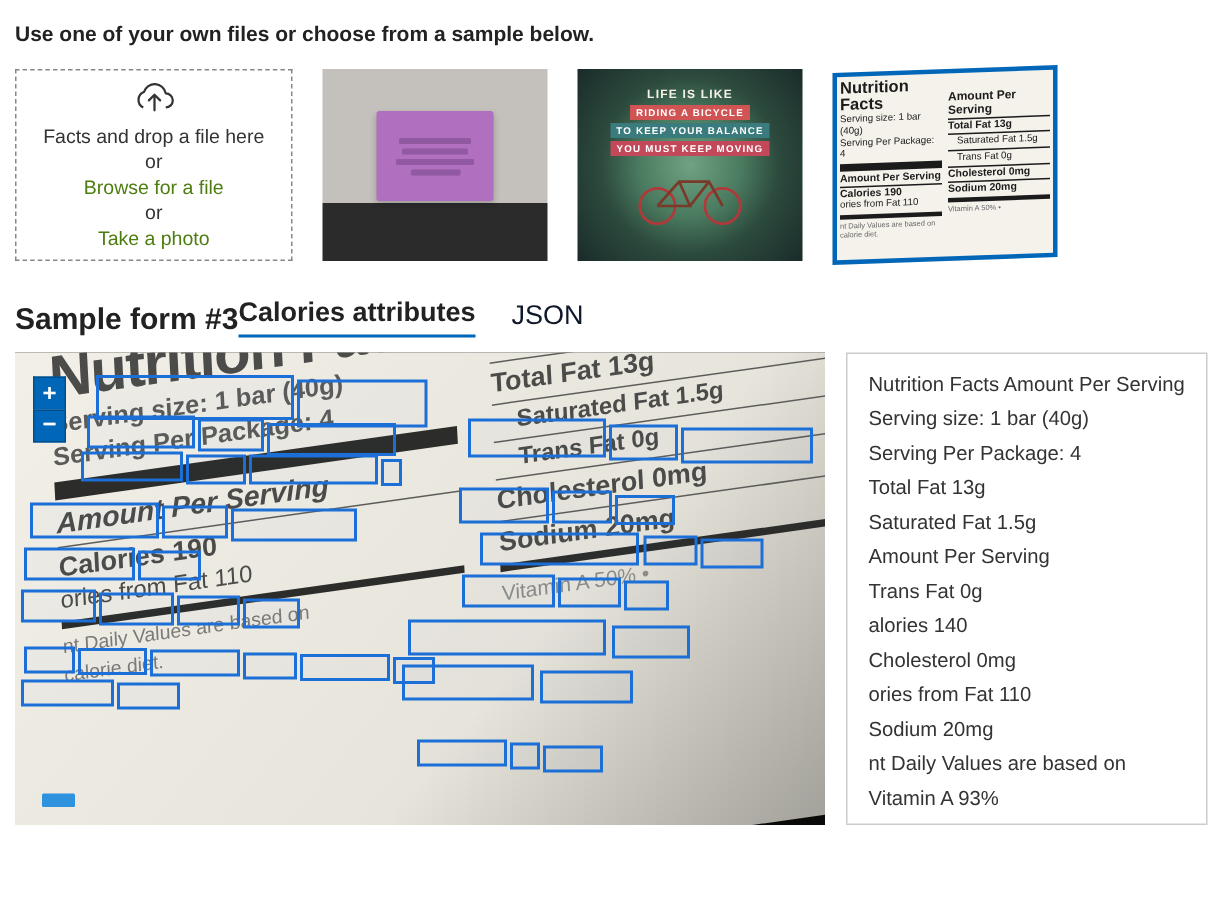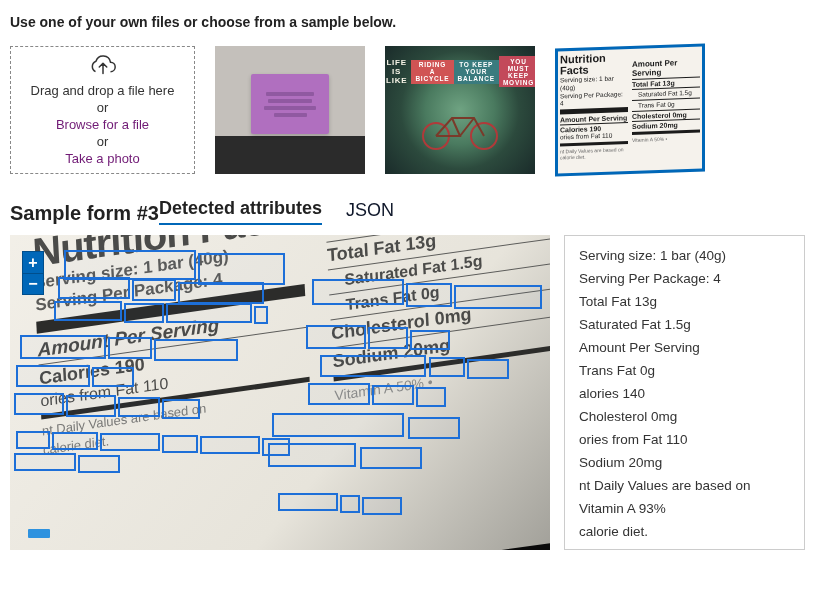--- a/index.html
+++ b/index.html
@@ -29,21 +29,21 @@
     flex-direction: column;
     align-items: center;
     justify-content: center;
     text-align: center;
     font-size: 13px;
     color: #333;
     gap: 2px;
     padding: 6px;
   }
   .dropzone .cloud-icon svg { width: 30px; height: 24px; }
-  .dropzone a { color: #701a75; text-decoration: none; font-size: 13px; cursor: pointer; }
+  .dropzone a { color: #4d7c0f; text-decoration: none; font-size: 13px; cursor: pointer; }
   .thumb {
     width: 150px;
     height: 128px;
     background: #ddd;
     position: relative;
     overflow: hidden;
     cursor: pointer;
   }
   .thumb.selected { outline: 3px solid #0067b8; outline-offset: -3px; }
   
@@ -214,38 +214,38 @@
 
 <div class="gallery">
 
   <div class="dropzone">
     <span class="cloud-icon">
       <svg viewBox="0 0 32 24" fill="none" stroke="#333" stroke-width="1.6">
         <path d="M24 18a5 5 0 0 0 0-10 8 8 0 0 0-15.5-1A6 6 0 0 0 8 18" stroke-linejoin="round"></path>
         <path d="M16 20V9m0 0l-4 4m4-4l4 4" stroke-linecap="round" stroke-linejoin="round"></path>
       </svg>
     </span>
-    <span>Drag and drop a file here</span>
+    <span>Facts and drop a file here</span>
     <span>or</span>
     <a>Browse for a file</a>
     <span>or</span>
     <a>Take a photo</a>
   </div>
 
   <div class="thumb thumb1">
     <div class="sticky">
       <div style="width:74%"></div>
       <div style="width:66%"></div>
       <div style="width:78%"></div>
       <div style="width:50%"></div>
     </div>
   </div>
 
   <div class="thumb thumb2">
-    <div style="display:flex;flex-direction:row;align-items:center;">
+    <div style="display:flex;flex-direction:column;align-items:center;">
       <div class="banner" style="background:none;color:#f6f3e6;font-size:8px;">LIFE IS LIKE</div>
       <div class="banner" style="background:#d05454;">RIDING A BICYCLE</div>
       <div class="banner" style="background:#3a7b7e;">TO KEEP YOUR BALANCE</div>
       <div class="banner" style="background:#c3495a;">YOU MUST KEEP MOVING</div>
     </div>
     <svg class="bike" width="84" height="42" viewBox="0 0 84 42">
       <circle cx="18" cy="28" r="13" fill="none" stroke="#b03a3a" stroke-width="2"></circle>
       <circle cx="66" cy="28" r="13" fill="none" stroke="#b03a3a" stroke-width="2"></circle>
       <path d="M18 28 L34 10 L56 10 L66 28 M34 10 L42 28 L18 28 M42 28 L56 10" fill="none" stroke="#7a3a2a" stroke-width="2"></path>
     </svg>
@@ -290,21 +290,21 @@
         </div>
       <div class="bar" style="height:3px"></div>
       <div class="tiny">Vitamin A 50% •</div>
     </div>
   </div>
 </div>
 
 <div class="section-row">
   <div class="section-title">Sample form #3</div>
   <div class="tabs">
-    <div class="tab active">Detected attributes</div>
+    <div class="tab active">Calories attributes</div>
     <div class="tab">JSON</div>
   </div>
 </div>
 
 <div class="main-row">
 
   <div class="viewer">
     <div class="zoom-ctrl">
       <div class="zoom-btn">+</div>
       <div class="zoom-btn">−</div>
@@ -383,20 +383,21 @@
     <div class="dbox" style="top:208px;left:258px;width:88px;height:24px;"></div>
     <div class="dbox" style="top:212px;left:350px;width:62px;height:22px;"></div>
     <div class="dbox" style="top:218px;left:4px;width:62px;height:18px;"></div>
     <div class="dbox" style="top:220px;left:68px;width:42px;height:18px;"></div>
     <div class="dbox" style="top:258px;left:268px;width:60px;height:18px;"></div>
     <div class="dbox" style="top:260px;left:330px;width:20px;height:18px;"></div>
     <div class="dbox" style="top:262px;left:352px;width:40px;height:18px;"></div>
   </div>
 
   <div class="results">
+    <div class="attr-line">Nutrition Facts Amount Per Serving</div>
     <div class="attr-line">Serving size: 1 bar (40g)</div>
     <div class="attr-line">Serving Per Package: 4</div>
     <div class="attr-line">Total Fat 13g</div>
     <div class="attr-line">Saturated Fat 1.5g</div>
     <div class="attr-line">Amount Per Serving</div>
     <div class="attr-line">Trans Fat 0g</div>
     <div class="attr-line">alories 140</div>
     <div class="attr-line">Cholesterol 0mg</div>
     <div class="attr-line">ories from Fat 110</div>
     <div class="attr-line">Sodium 20mg</div>

